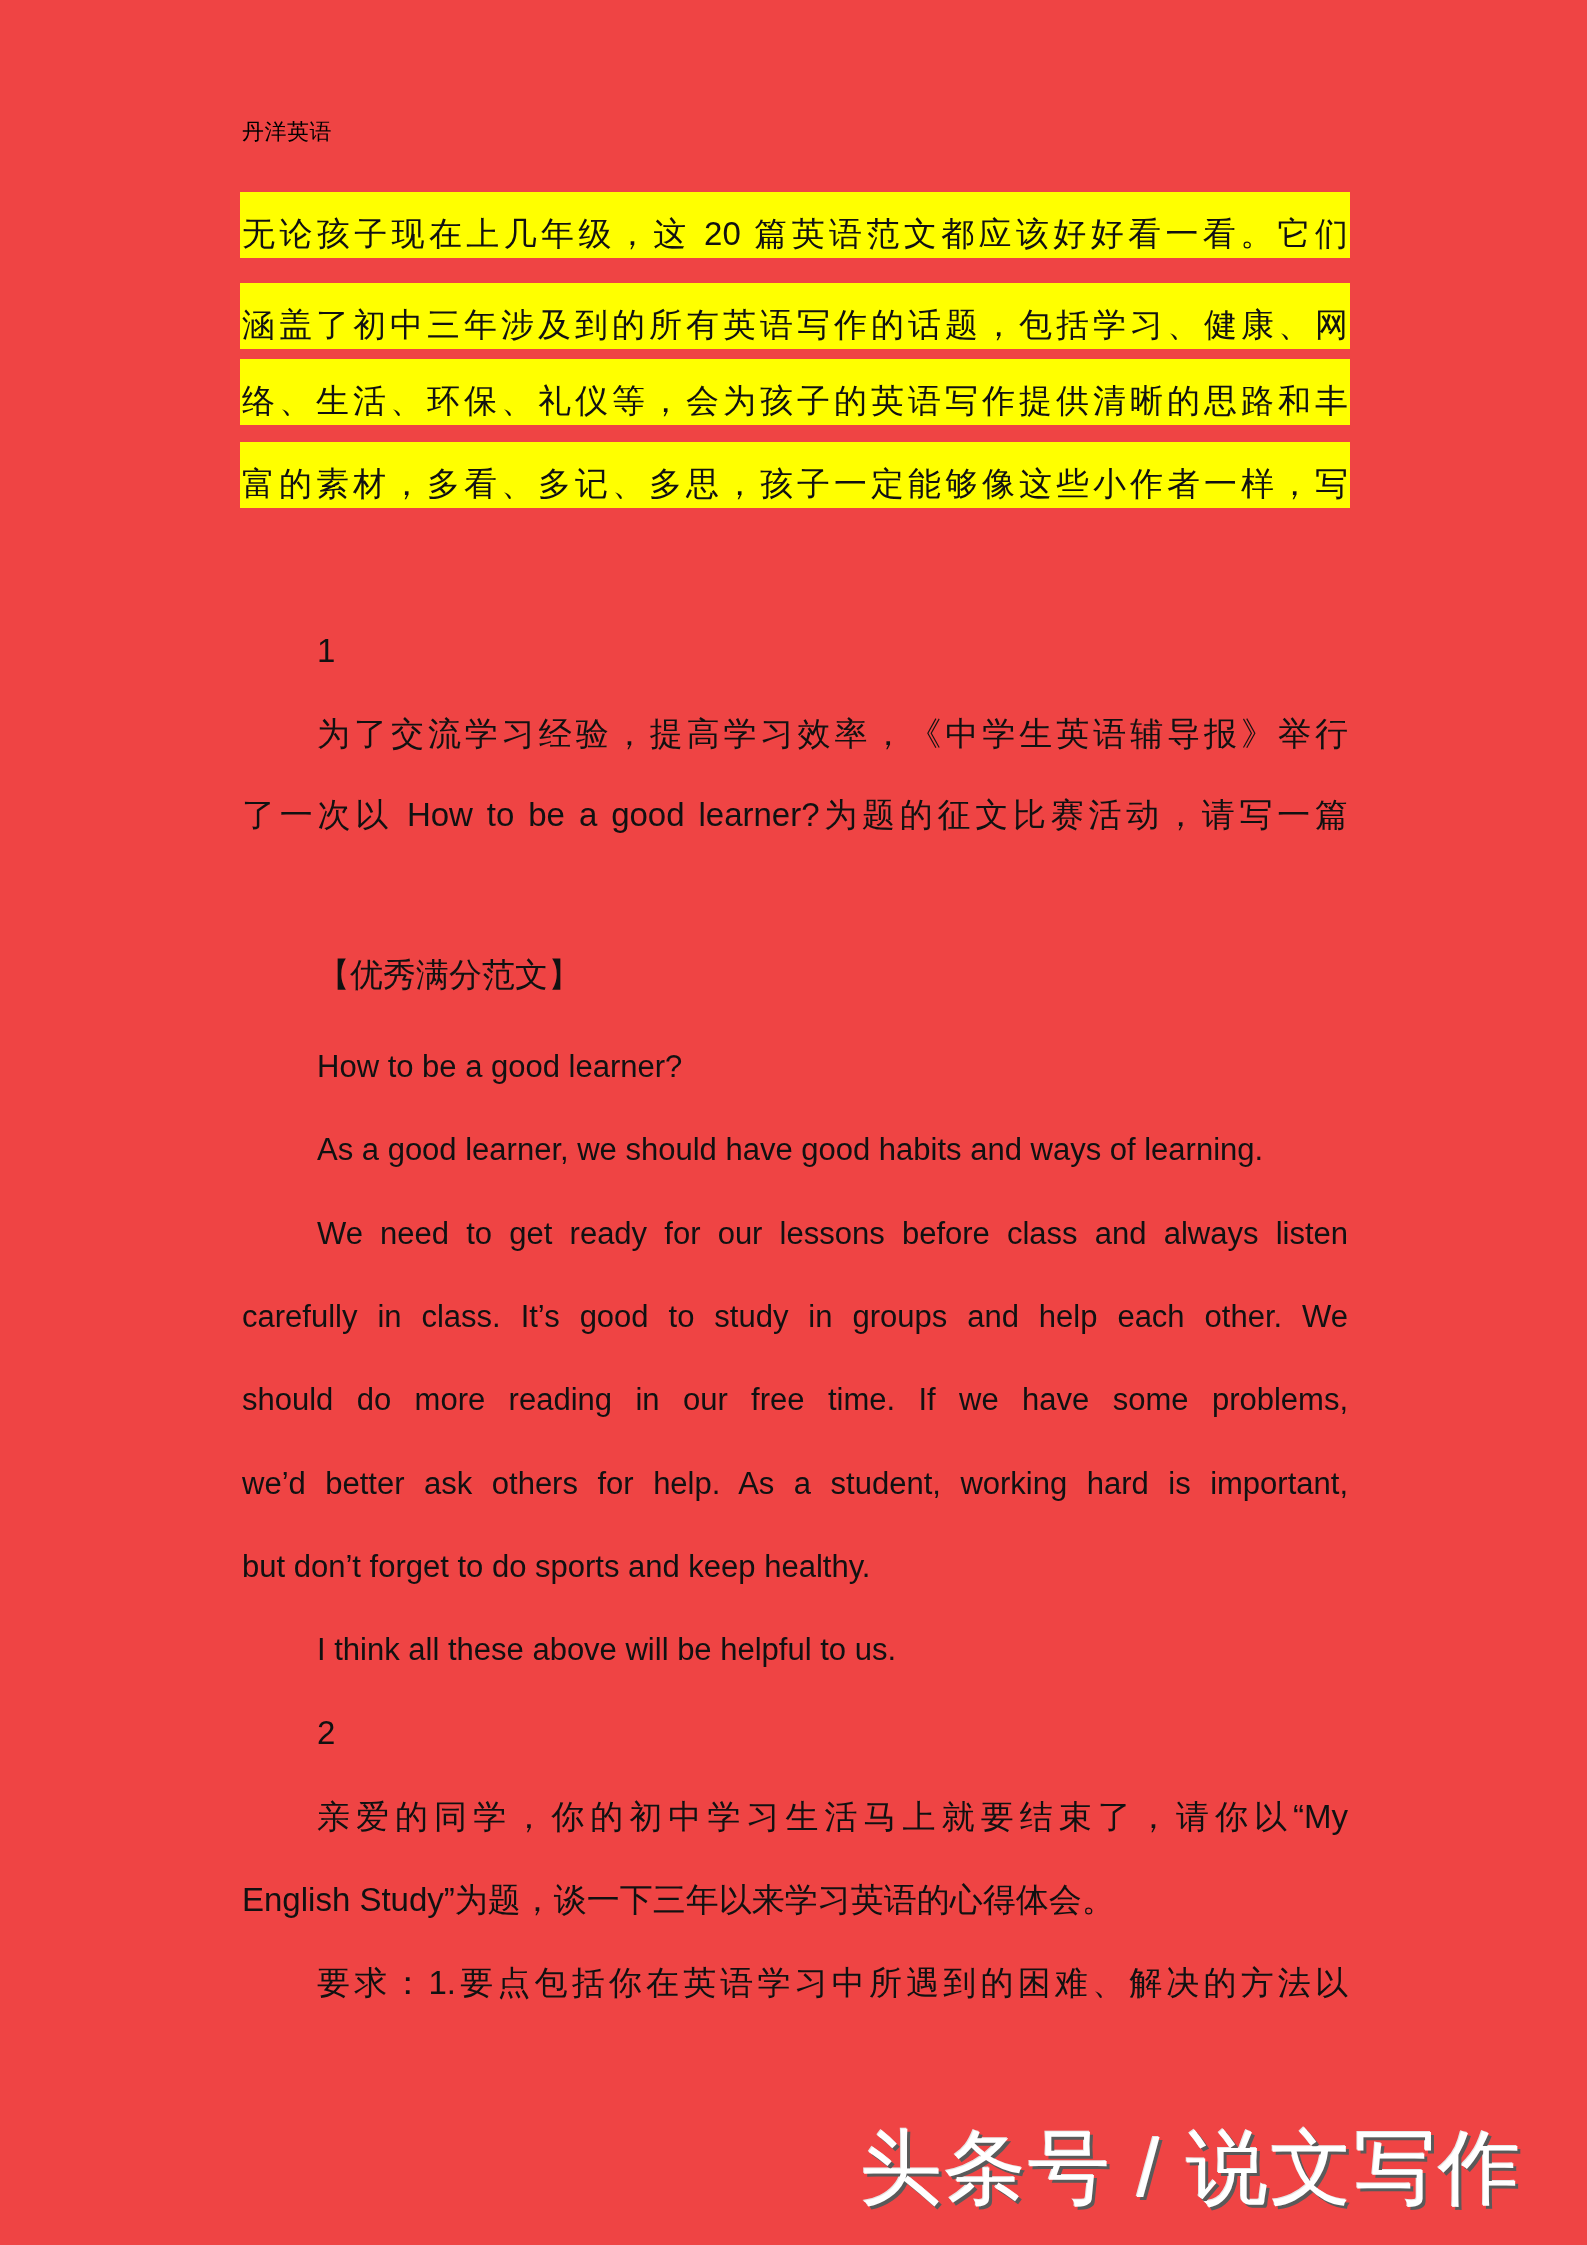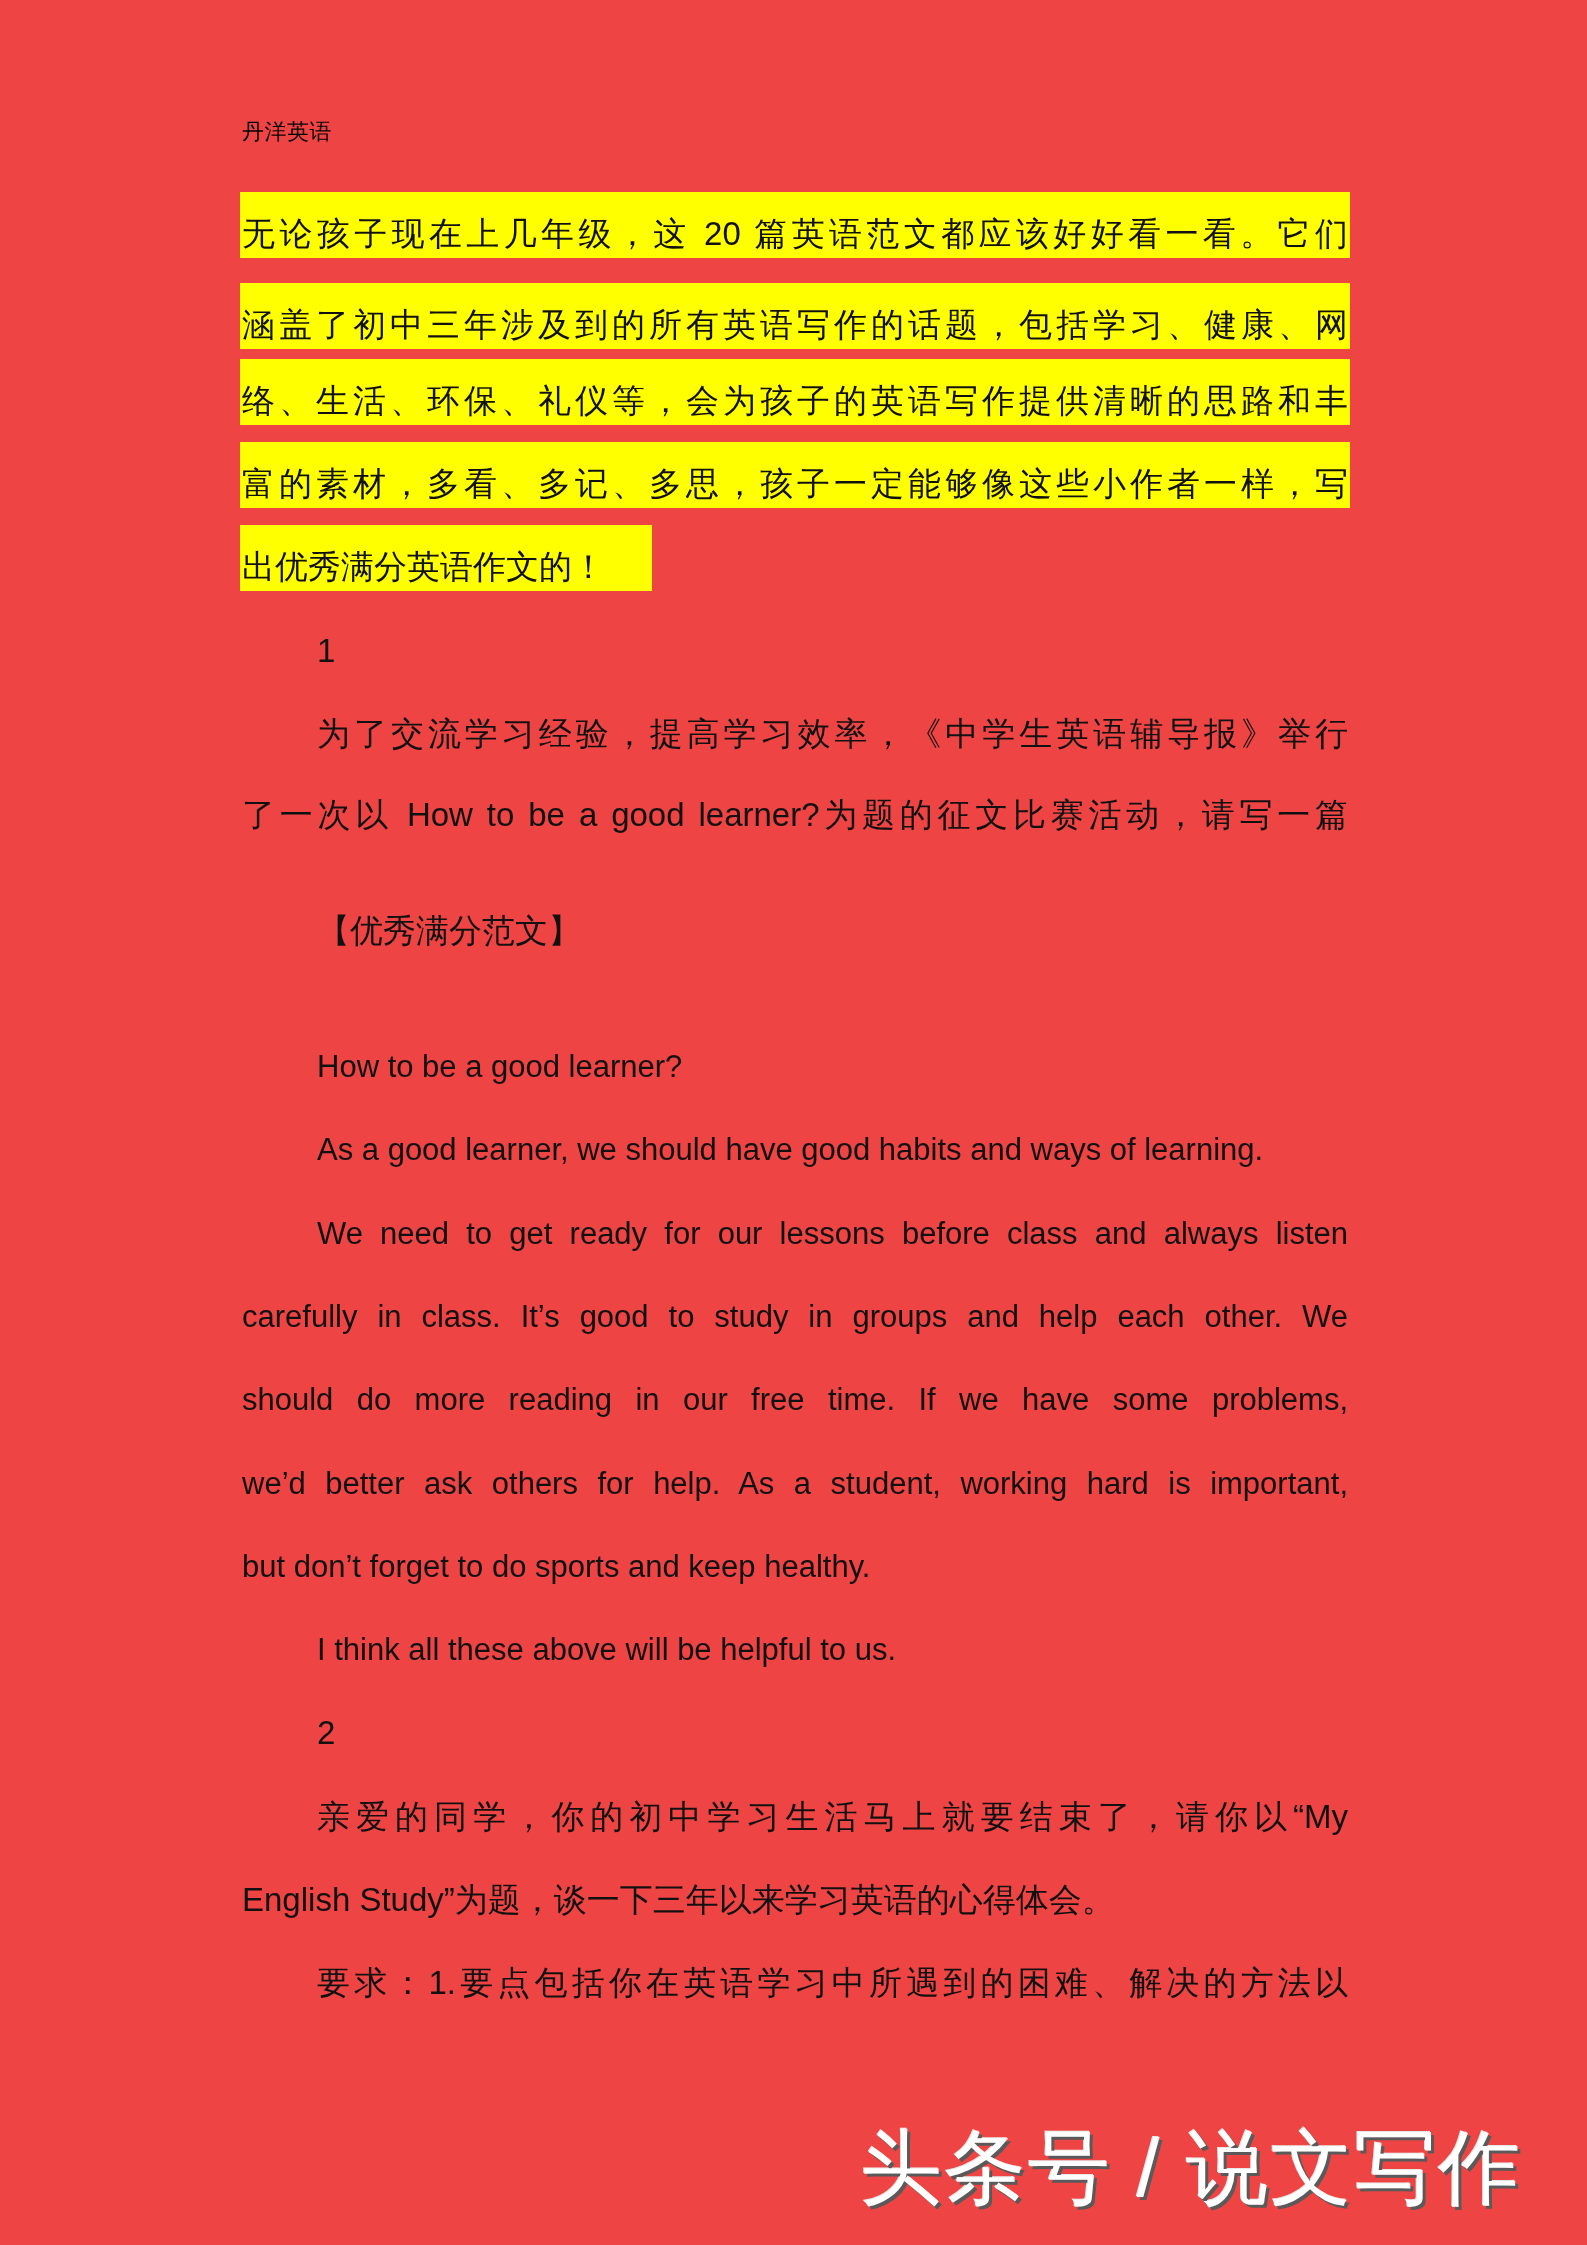--- a/index.html
+++ b/index.html
@@ -100,35 +100,31 @@
     <span class="txt">涵盖了初中三年涉及到的所有英语写作的话题，包括学习、健康、网</span>
   </div>
   <div class="line justify full" style="top:358.6px;">
     <div class="hl"></div>
     <span class="txt">络、生活、环保、礼仪等，会为孩子的英语写作提供清晰的思路和丰</span>
   </div>
   <div class="line justify full" style="top:441.9px;">
     <div class="hl"></div>
     <span class="txt">富的素材，多看、多记、多思，孩子一定能够像这些小作者一样，写</span>
   </div>
-  <div class="line left part" style="top:525.2px;">
-    <div class="hl"></div>
-    <span class="txt">出优秀满分英语作文的！</span>
-  </div>
 
   <div class="line left indent" style="top:608.5px;">
     <span class="txt">1</span>
   </div>
   <div class="line justify indent" style="top:691.8px;">
     <span class="txt">为了交流学习经验，提高学习效率，《中学生英语辅导报》举行</span>
   </div>
   <div class="line justify" style="top:773px;">
     <span class="txt">了一次以 How to be a good learner?为题的征文比赛活动，请写一篇</span>
   </div>
-  <div class="line left indent" style="top:889px;">
+  <div class="line left indent" style="top:933px;">
     <span class="txt">【优秀满分范文】</span>
   </div>
   <div class="line left indent en" style="top:1025px;">
     <span class="txt">How to be a good learner?</span>
   </div>
   <div class="line left indent en" style="top:1108.3px;">
     <span class="txt">As a good learner, we should have good habits and ways of learning.</span>
   </div>
   <div class="line justify indent en" style="top:1191.6px;">
     <span class="txt"> We need to get ready for our lessons before class and always listen</span>

